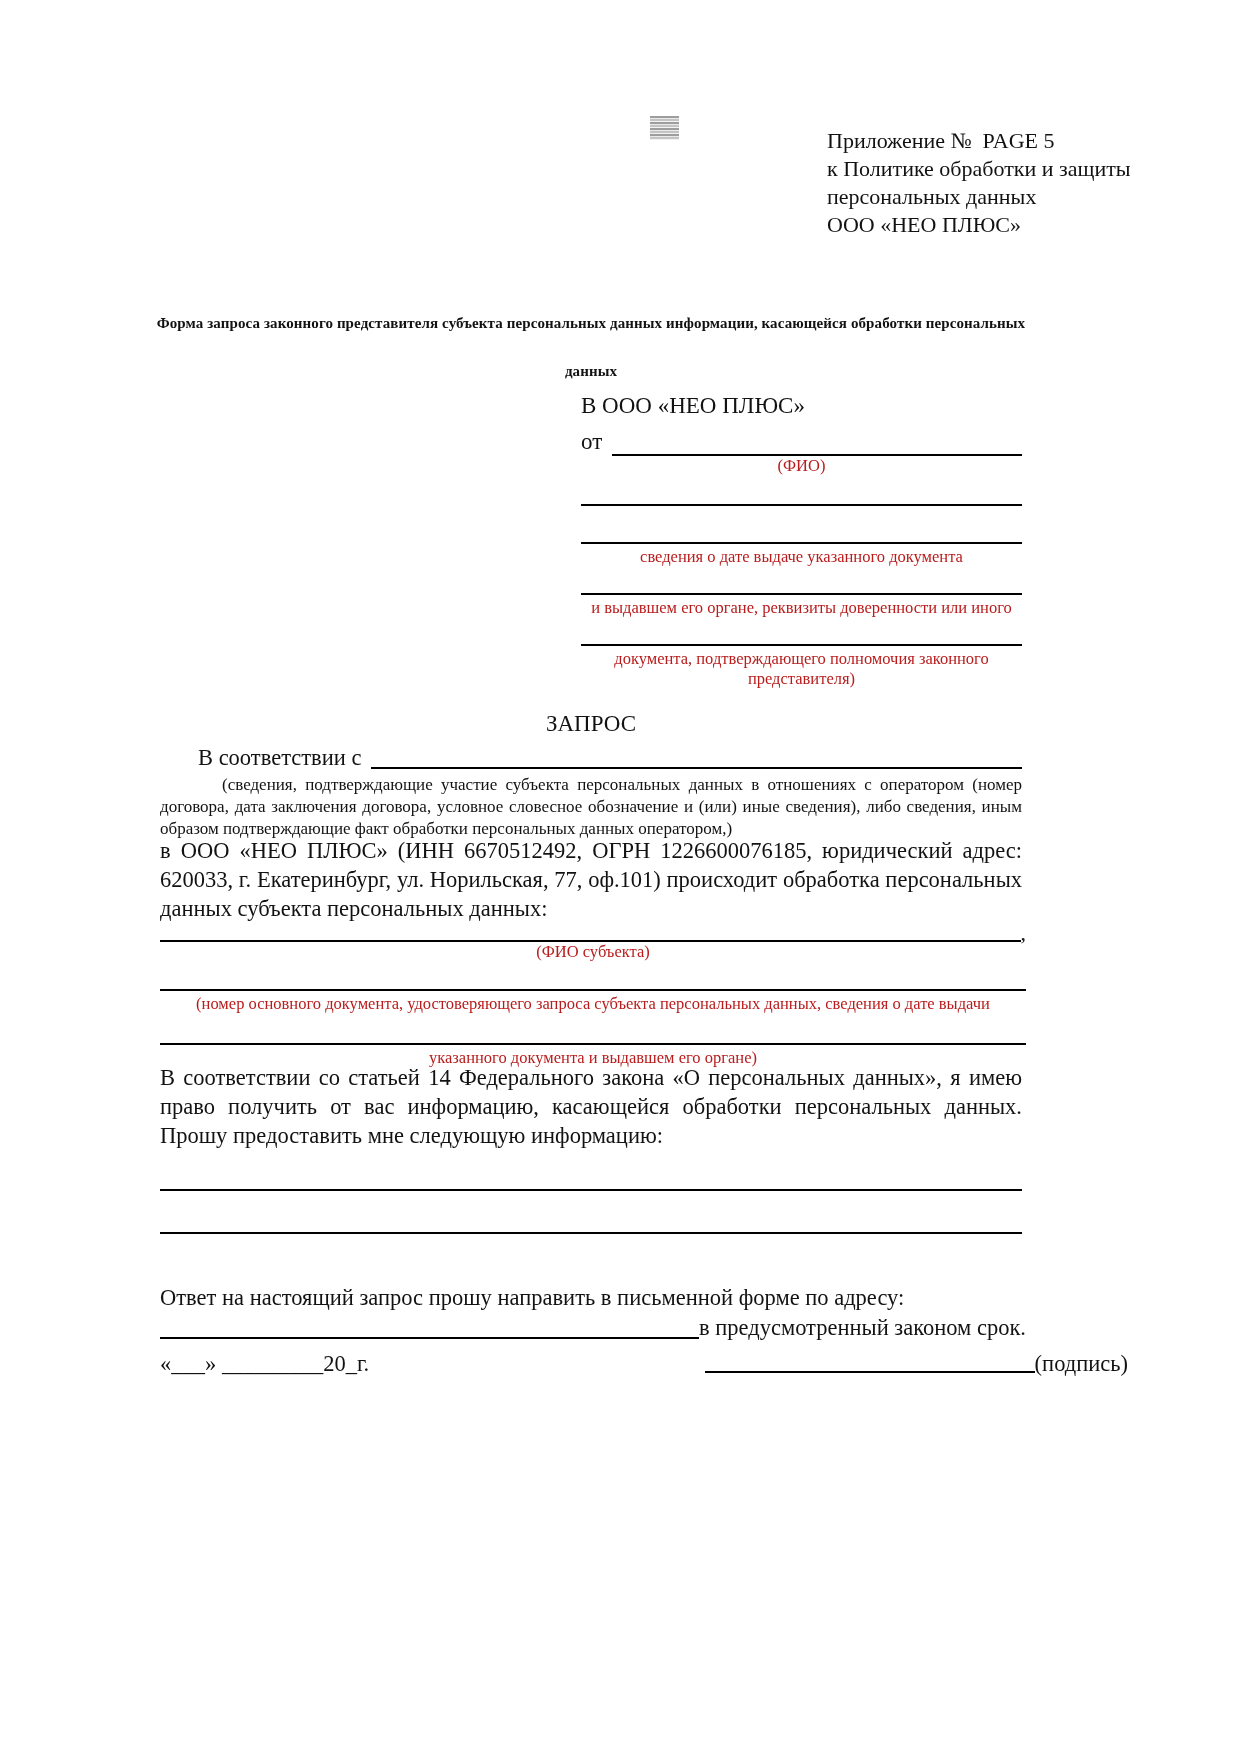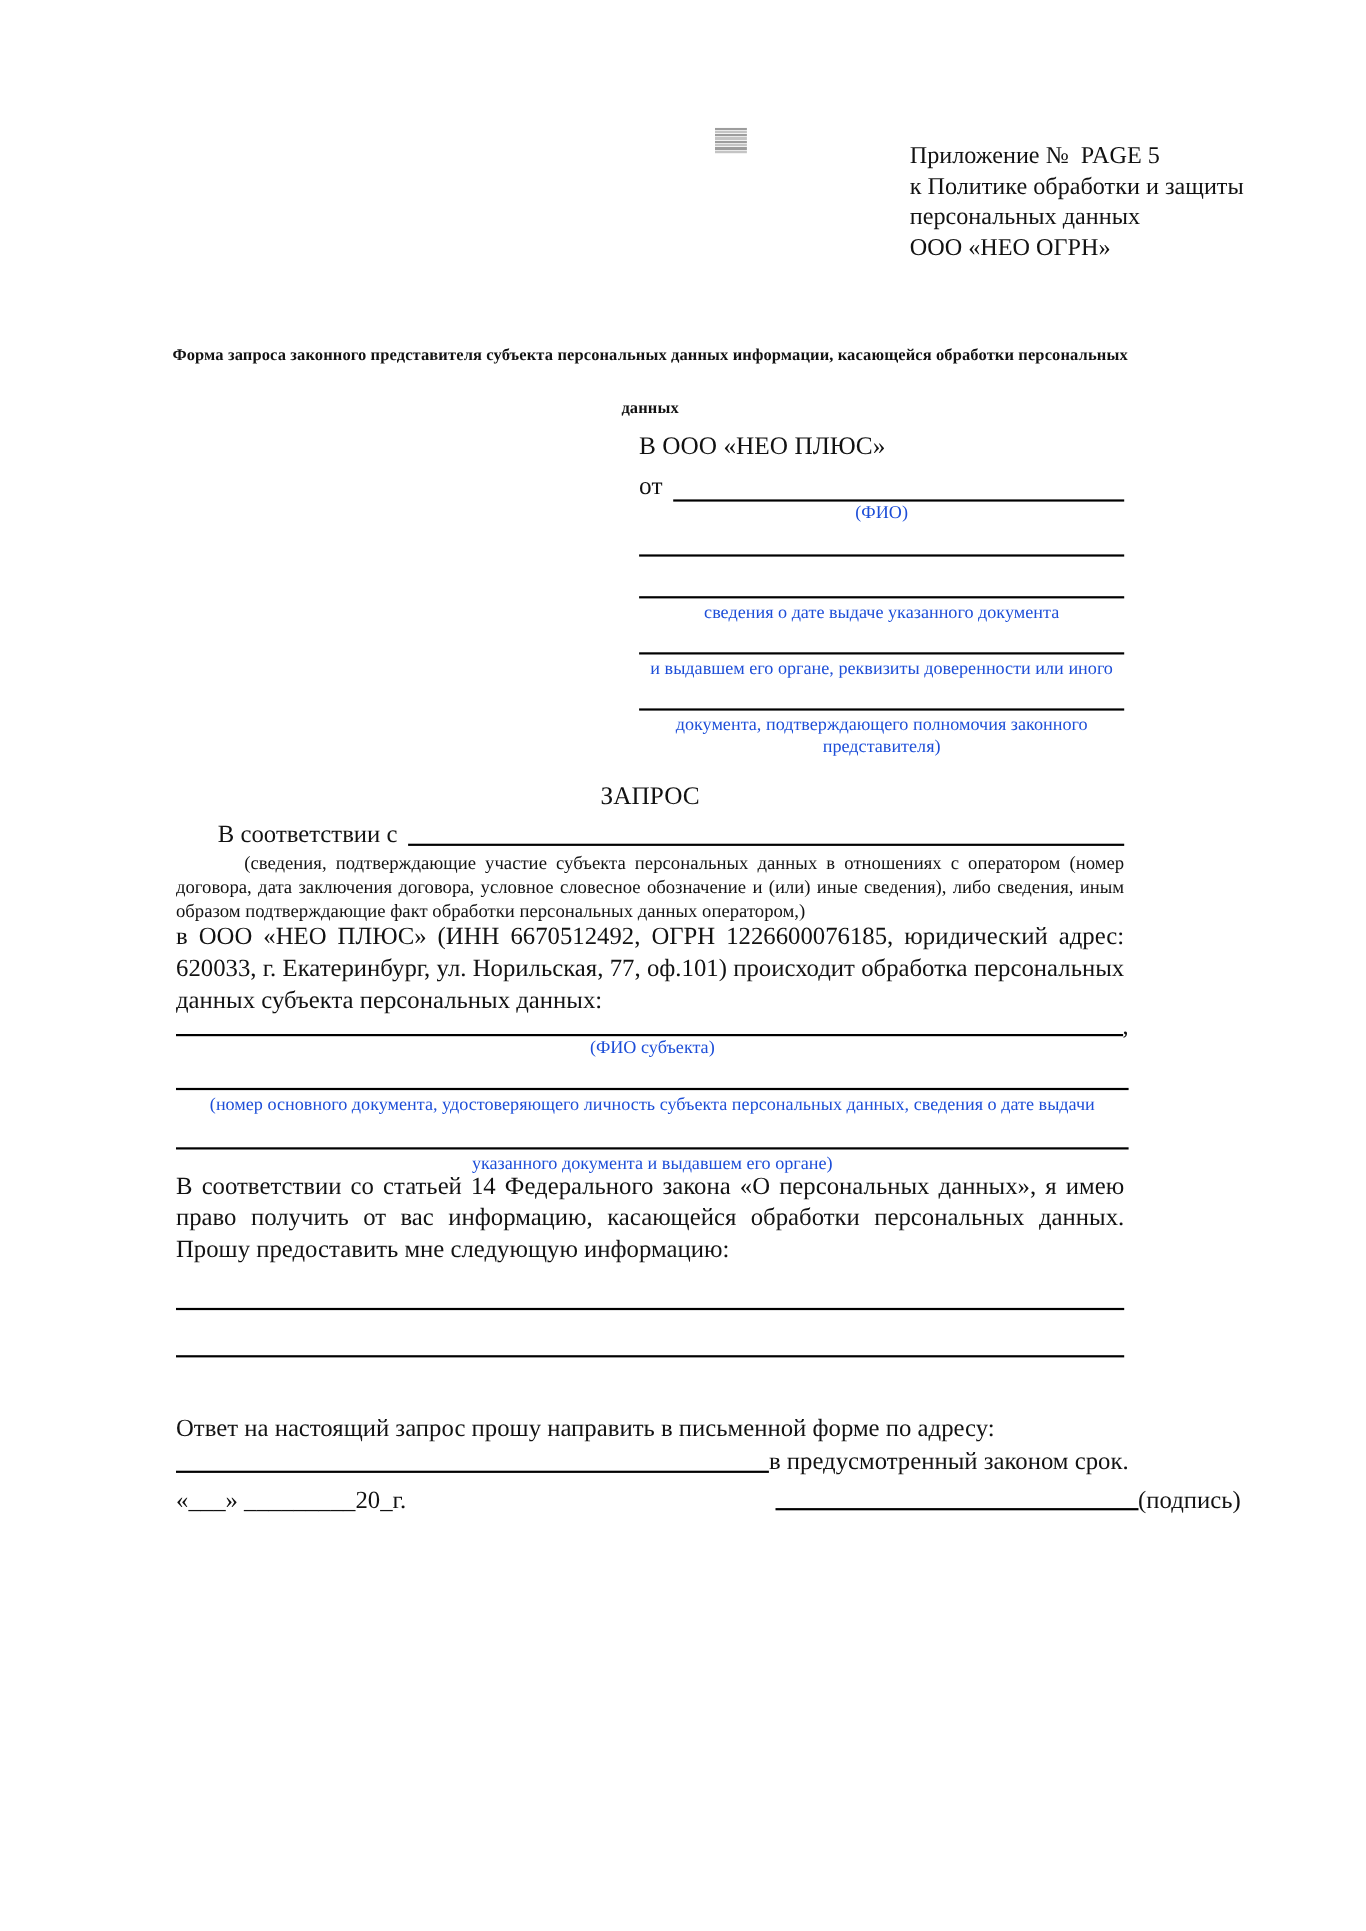--- a/index.html
+++ b/index.html
@@ -17,21 +17,21 @@
   }
   .appendix{position:absolute;left:827px;top:127px;font-size:22px;line-height:28px;}
   .appendix div{white-space:pre;}
   .title{
     position:absolute;left:148px;width:886px;top:299px;text-align:center;
     font-weight:bold;font-size:15px;line-height:48px;letter-spacing:.1px;
   }
   .addr{position:absolute;left:581px;top:392px;width:441px;font-size:23px;line-height:28px;}
   .from-row{display:flex;align-items:flex-end;margin-top:8px;}
   .from-row .rule{flex:1;margin-left:10px;}
-  .cap{font-size:16.5px;line-height:20px;text-align:center;color:#1d4ed8;}
+  .cap{font-size:16.5px;line-height:20px;text-align:center;color:#b91c1c;}
   .fill{height:26px;border-bottom:2px solid #000;margin-bottom:3px;}
   .fill.tall{height:33px;}
   .center-h{position:absolute;left:160px;width:862px;top:711px;text-align:center;font-size:23px;}
   .accord{position:absolute;left:160px;width:862px;top:745px;font-size:22.5px;display:flex;align-items:flex-end;}
   .accord .label{padding-left:38px;white-space:nowrap;}
   .accord .rule{flex:1;margin-left:10px;margin-bottom:2px;}
   .note{
     position:absolute;left:160px;width:862px;top:774px;
     font-size:17px;line-height:22px;text-align:justify;text-indent:62px;
   }
@@ -58,21 +58,21 @@
 <body>
 
 <div class="page">
 
   <div class="doc-icon"></div>
 
   <div class="appendix">
     <div>Приложение №  PAGE 5</div>
     <div>к Политике обработки и защиты</div>
     <div>персональных данных</div>
-    <div>ООО «НЕО ОГРН»</div>
+    <div>ООО «НЕО ПЛЮС»</div>
   </div>
 
   <div class="title">Форма запроса законного представителя субъекта персональных данных информации, касающейся обработки персональных данных</div>
 
   <div class="addr">
     <div>В ООО «НЕО ПЛЮС»</div>
     <div class="from-row">
       <span>от</span>
       <span class="rule"></span>
     </div>
@@ -102,21 +102,21 @@
   <div class="para para-op">в ООО «НЕО ПЛЮС» (ИНН 6670512492, ОГРН 1226600076185, юридический адрес: 620033, г. Екатеринбург, ул. Норильская, 77, оф.101)  происходит обработка персональных данных субъекта персональных данных:</div>
 
   <div class="subject">
     <div class="row1">
       <span class="rule"></span>
       <span class="comma">,</span>
     </div>
     <div class="cap">(ФИО субъекта)</div>
 
     <div class="fill" style="margin-top:0;height:27px;"></div>
-    <div class="cap">(номер основного документа, удостоверяющего личность субъекта персональных данных, сведения о дате выдачи</div>
+    <div class="cap">(номер основного документа, удостоверяющего запроса субъекта персональных данных, сведения о дате выдачи</div>
 
     <div class="fill" style="height:29px;"></div>
     <div class="cap">указанного документа и выдавшем его органе)</div>
   </div>
 
   <div class="para para-law">В соответствии со статьей 14 Федерального закона «О персональных данных», я имею право получить от вас информацию, касающейся обработки персональных данных. Прошу предоставить мне следующую информацию:</div>
 
   <div class="blank-line" style="top:1189px;"></div>
   <div class="blank-line" style="top:1232px;"></div>
 

